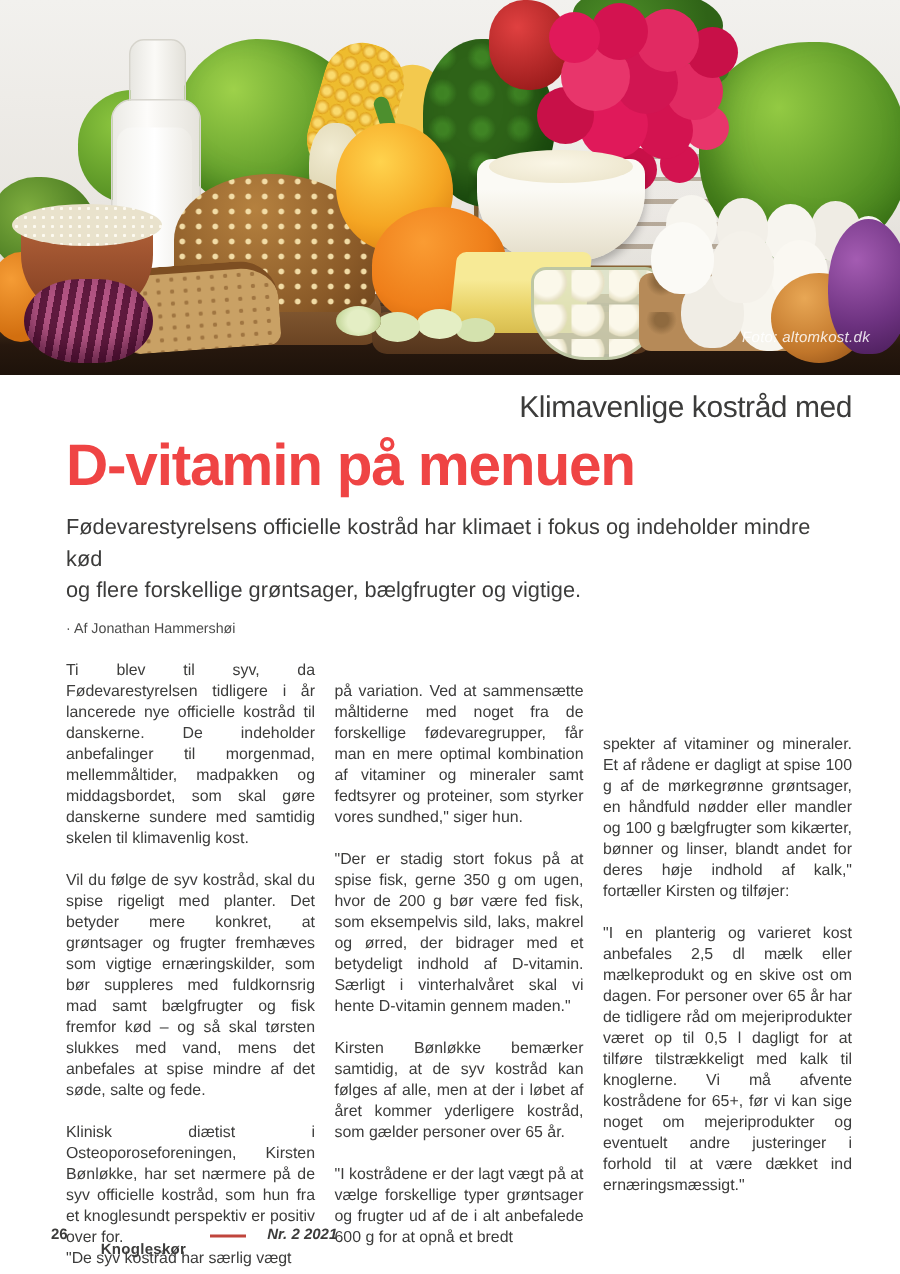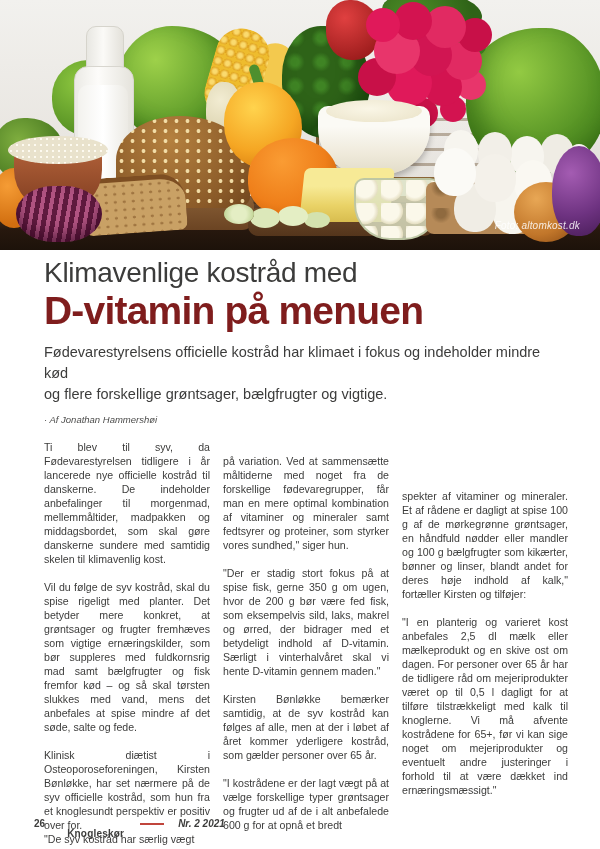--- a/index.html
+++ b/index.html
@@ -137,25 +137,25 @@
   .h-onion-purple-l{left:16px;top:186px;width:86px;height:56px;border-radius:50%/58%;
     background-color:#7c2751;
     background-image:repeating-linear-gradient(100deg,rgba(220,120,170,.55) 0 4px,rgba(60,10,40,.45) 4px 9px);
     box-shadow:inset 0 -8px 14px rgba(40,0,25,.55);}
 
   .h-caption{left:auto;right:20px;top:220px;font-size:10px;font-style:italic;
     color:rgba(255,255,255,.85);letter-spacing:.2px;}
 
   
   .content{position:absolute;left:0;top:256px;width:600px;padding:0 32px 0 44px;box-sizing:border-box;}
-  .kicker{display:block;font-size:28px;line-height:33px;font-weight:400;color:#3c3c3b;letter-spacing:-.3px;}
-  .title{display:block;font-size:39px;line-height:43px;font-weight:800;color:#7f1d1d;letter-spacing:-.8px;}
+  .kicker{display:block;font-size:20px;line-height:33px;font-weight:400;color:#3c3c3b;letter-spacing:-.3px;text-align:right;}
+  .title{display:block;font-size:39px;line-height:43px;font-weight:800;color:#ef4444;letter-spacing:-.8px;}
   h1{margin:0;}
   .lede{margin:10px 0 0 0;font-size:14.5px;line-height:21px;font-weight:400;color:#3c3c3b;white-space:pre-line;}
-  .byline{margin:9px 0 0 0;font-size:9.5px;font-style:italic;color:#4c4c4b;}
+  .byline{margin:9px 0 0 0;font-size:9.5px;color:#4c4c4b;}
 
   .cols{display:flex;gap:13px;margin-top:15px;align-items:center;}
   .col{flex:1;min-width:0;}
   .col p{margin:0 0 14px 0;font-size:10.6px;line-height:14px;text-align:justify;
     color:#3c3c3b;white-space:pre-line;}
   .col p:last-child{margin-bottom:0;}
 
   
   .footer{position:absolute;left:34px;top:808px;display:flex;align-items:center;font-size:10px;color:#3c3c3b;}
   .footer .num{font-weight:700;}

